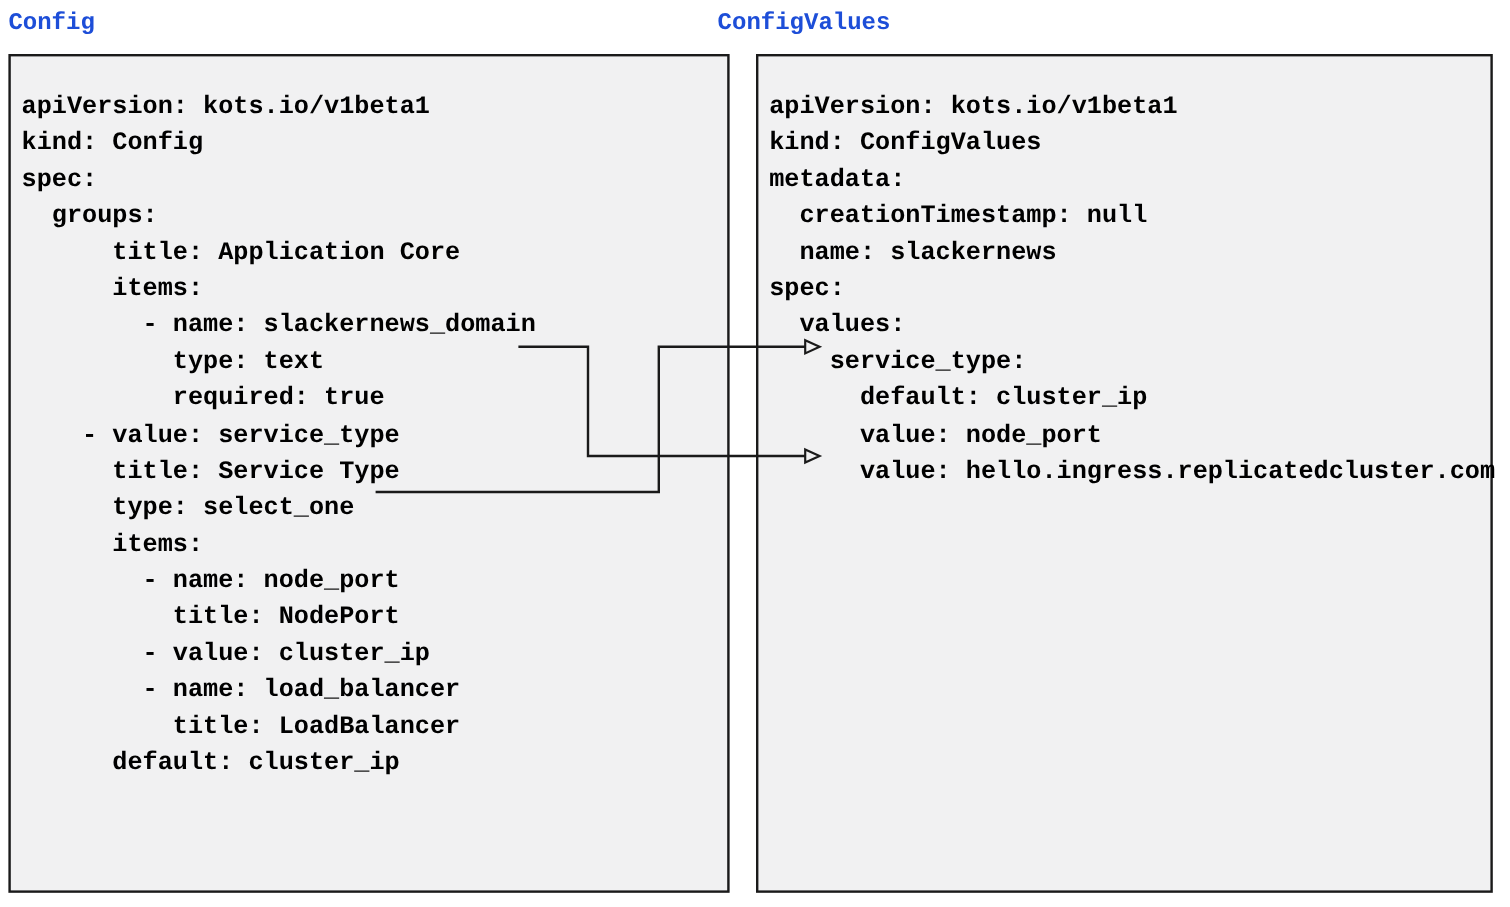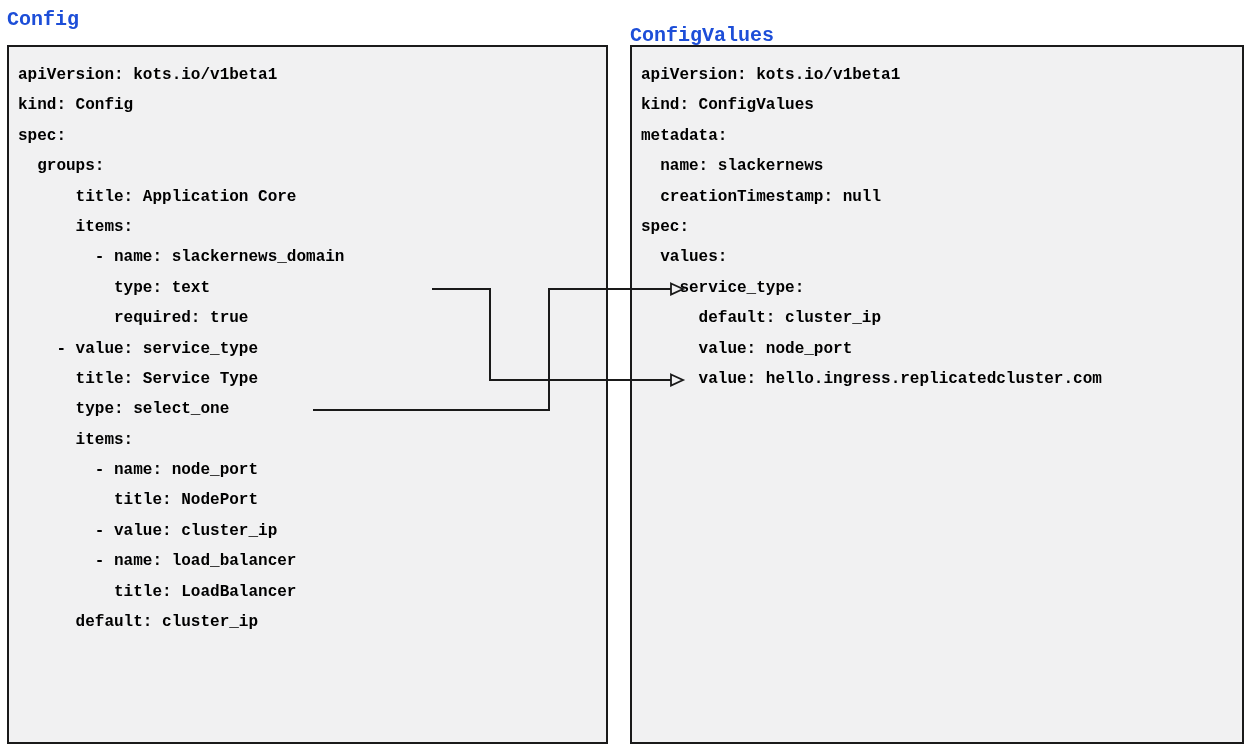--- a/index.html
+++ b/index.html
@@ -20,37 +20,37 @@
     top: 7px;
     height: 26px;
     line-height: 26px;
     text-align: left;
     font-size: 20px;
     font-weight: bold;
     color: #1d4ed8;
     letter-spacing: 0;
   }
   #title-left  { left: 7px;   width: 601px; }
-  #title-right { left: 630px; width: 614px; margin-top: 16px; }
+  #title-right { left: 598px; width: 614px; }
   .code-panel {
     position: absolute;
     top: 45px;
     height: 699px;
     background: #f1f1f2;
     border: 2px solid #1a1a1a;
     box-sizing: border-box;
   }
   #panel-left  { left: 7px;   width: 601px; }
   #panel-right { left: 630px; width: 614px; }
   .code-block {
     position: absolute;
-    top: 13px;
+    top: 28px;
     left: 9px;
     right: 2px;
-    font-size: 16px;
+    font-size: 21px;
     font-weight: bold;
     color: #000000;
   }
   .code-line {
     white-space: pre;
     height: 30.4px;
     line-height: 30.4px;
   }
   #arrow-overlay {
     position: absolute;
@@ -103,22 +103,22 @@
         <div class="code-line">          title: LoadBalancer</div>
         <div class="code-line">      default: cluster_ip</div>
       </div>
   </div>
 
   <div id="panel-right" class="code-panel">
     <div class="code-block">
         <div class="code-line">apiVersion: kots.io/v1beta1</div>
         <div class="code-line">kind: ConfigValues</div>
         <div class="code-line">metadata:</div>
+        <div class="code-line">  creationTimestamp: null</div>
         <div class="code-line">  name: slackernews</div>
-        <div class="code-line">  creationTimestamp: null</div>
         <div class="code-line">spec:</div>
         <div class="code-line">  values:</div>
         <div class="code-line">    service_type:</div>
         <div class="code-line">      default: cluster_ip</div>
         <div class="code-line">      value: node_port</div>
         <div class="code-line">      value: hello.ingress.replicatedcluster.com</div>
       </div>
   </div>
 
   <svg id="arrow-overlay" viewBox="0 0 1258 756" xmlns="http://www.w3.org/2000/svg">

